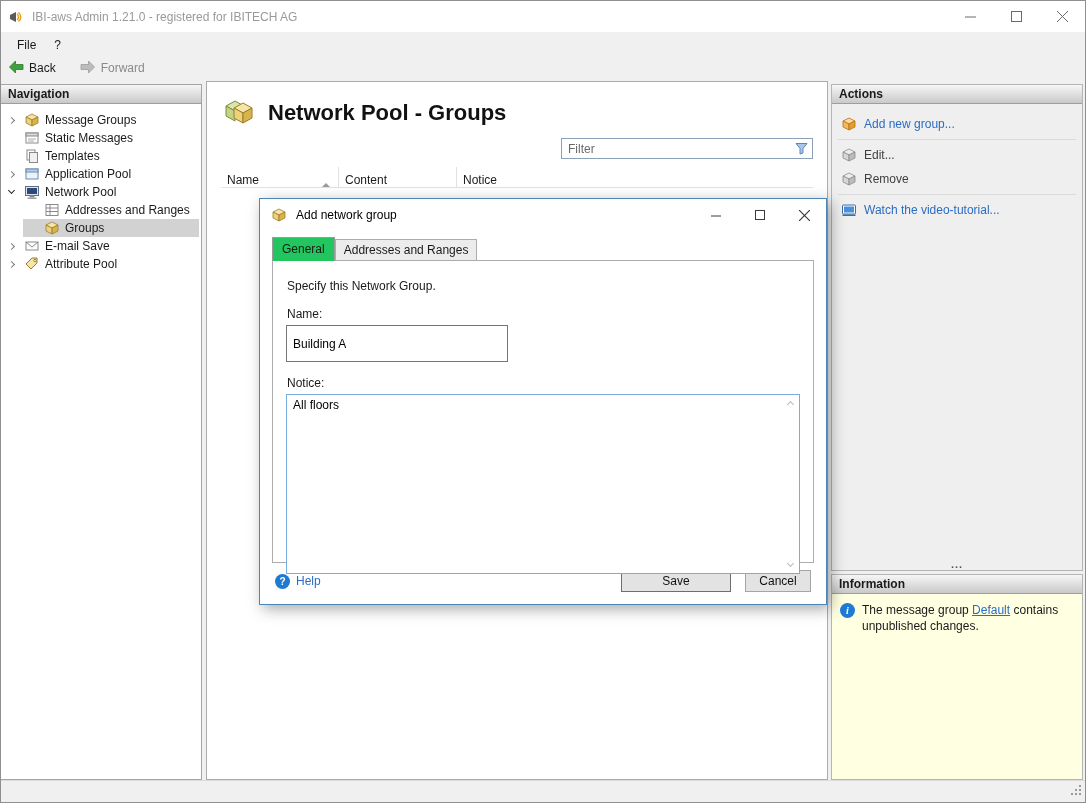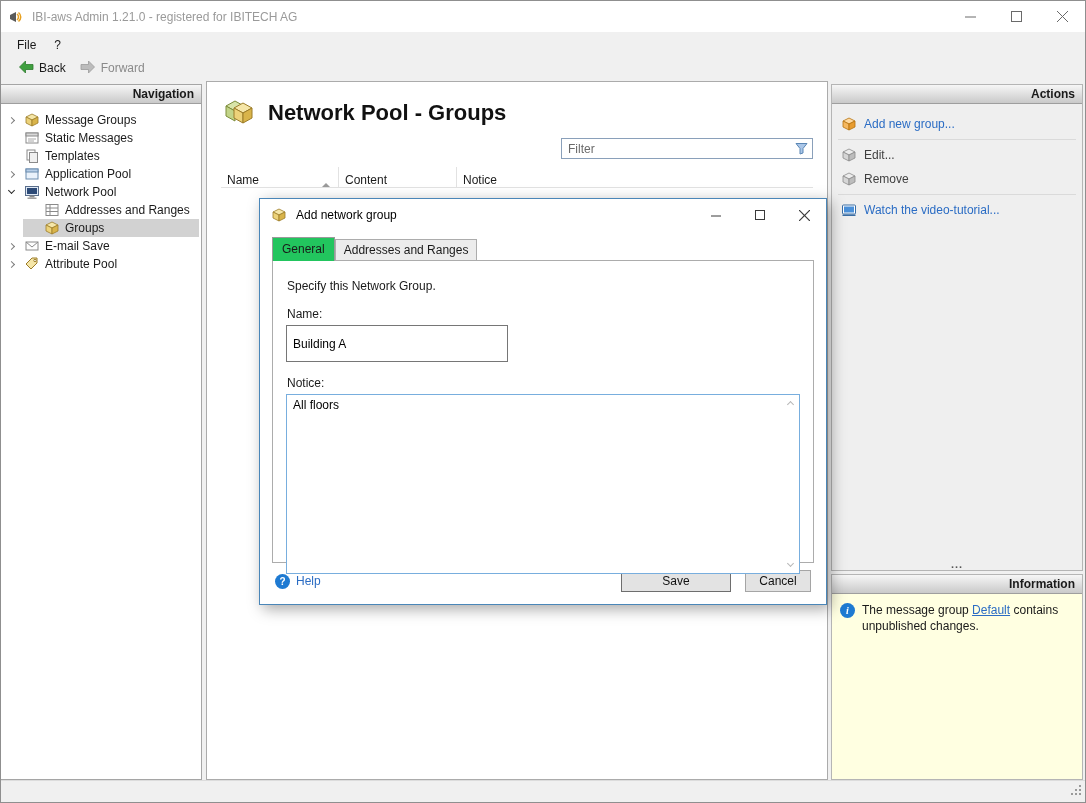--- a/index.html
+++ b/index.html
@@ -11,27 +11,27 @@
 .titlebar { height:31px; background:#fff; display:flex; align-items:center; padding-left:7px; }
 .titlebar .title { margin-left:8px; color:#9a9a9a; flex:1; white-space:nowrap; overflow:hidden; }
 .win-controls { display:flex; height:100%; }
 .wc { width:46px; height:100%; display:flex; align-items:center; justify-content:center; cursor:default; }
 
 
 .menubar { height:25px; display:flex; align-items:center; padding-left:7px; background:#f0f0f0; }
 .menu-item { padding:4px 9px; }
 
 
-.toolbar { height:22px; display:flex; align-items:center; padding-left:12px; gap:4px; background:#f0f0f0; }
+.toolbar { height:22px; display:flex; align-items:center; padding-left:2px; gap:14px; background:#f0f0f0; }
 .tool-btn { display:flex; align-items:center; gap:5px; padding:1px 5px; }
 .tool-btn.disabled .tblabel { color:#8a8a8a; }
 
 
 .content { position:absolute; top:78px; left:0; right:0; bottom:22px; }
-.panel-header { height:19px; line-height:17px; padding:1px 7px; font-weight:bold; background:linear-gradient(#f6f6f6,#c9c9c9); border-bottom:1px solid #9e9e9e;text-align:right; }
+.panel-header { height:19px; line-height:17px; padding:1px 7px; font-weight:bold; background:linear-gradient(#f6f6f6,#c9c9c9); border-bottom:1px solid #9e9e9e; }
 
 .nav-panel { position:absolute; left:0; top:5px; width:201px; bottom:0; background:#fff; border:1px solid #a5a5a5; border-left:none; }
 .tree { padding-top:7px; }
 .tree-row { height:18px; display:flex; align-items:stretch; }
 .chev-col { width:22px; flex:none; display:flex; align-items:center; justify-content:center; }
 .row-body { flex:1; display:flex; align-items:center; gap:5px; padding-left:1px; margin-right:2px; }
 .row-body.lvl1 { padding-left:21px; }
 .row-body.selected { background:#d2d2d2; }
 .ticon { width:16px; height:16px; flex:none; display:flex; }
 .chev { width:5px; height:5px; border-right:1.3px solid #7d7d7d; border-bottom:1.3px solid #7d7d7d; transform:rotate(-45deg); margin-left:-2px; }

